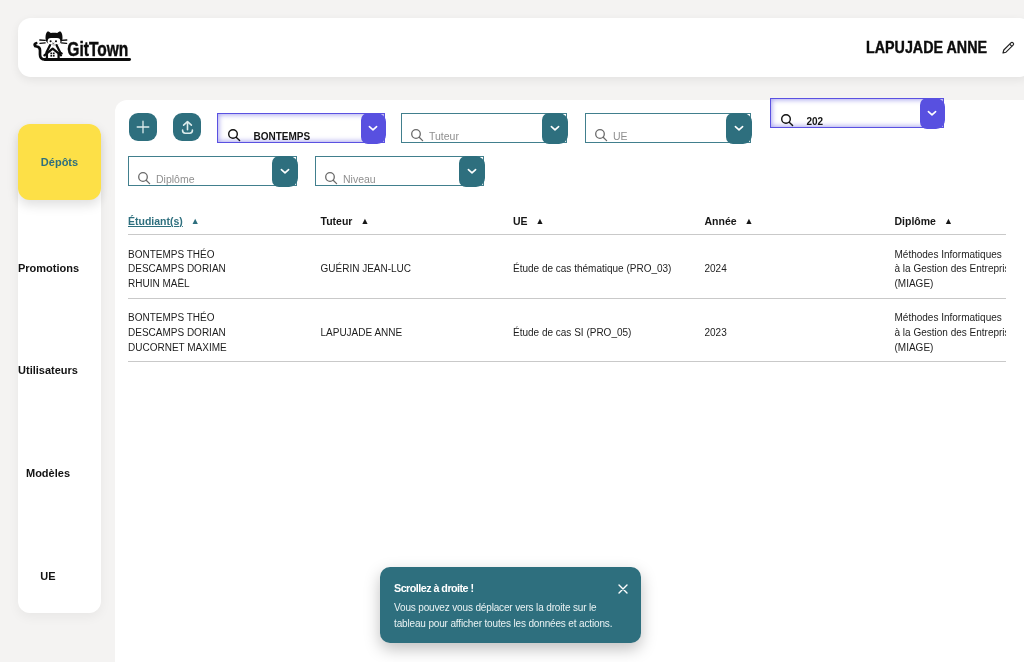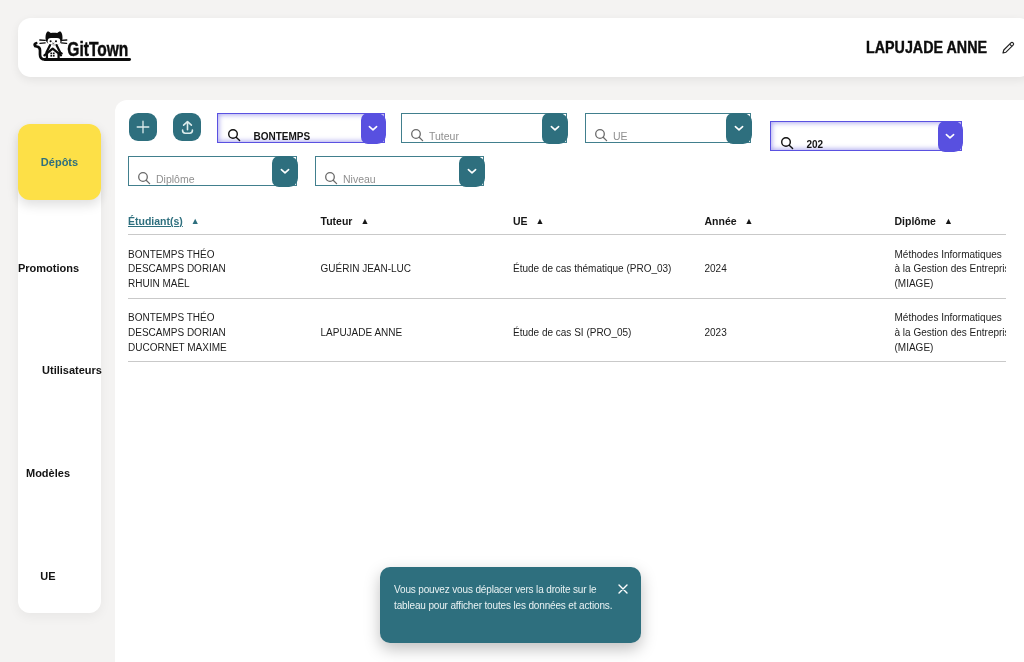--- a/index.html
+++ b/index.html
@@ -138,21 +138,21 @@
       <svg width="15" height="15" viewBox="0 0 15 15">
         <path d="M 2 13 L 2.8 10 L 9.9 2.9 A 1.55 1.55 0 0 1 12.1 5.1 L 5 12.2 L 2 13 Z" fill="none" stroke="#222" stroke-width="1.15" stroke-linejoin="round"></path>
         <line x1="8.7" y1="4.1" x2="10.9" y2="6.3" stroke="#222" stroke-width="1.15"></line>
       </svg>
     </div>
   </div>
 
   <div class="sidebar"></div>
   <div class="side-active">Dépôts</div>
   <div class="side-item" style="left:18px; top:262px;">Promotions</div>
-  <div class="side-item" style="left:18px; top:364px;margin-left:24px;">Utilisateurs</div>
+  <div class="side-item" style="left:18px; top:364px;">Utilisateurs</div>
   <div class="side-item" style="left:18px; top:467px;">Modèles</div>
   <div class="side-item" style="left:18px; top:570px;">UE</div>
 
   <div class="sqbtn" style="left:129px;">
     <svg width="16" height="16" viewBox="0 0 16 16">
       <path d="M8 2.2 V13.8 M2.2 8 H13.8" stroke="#ddecec" stroke-width="1.3" stroke-linecap="round"></path>
     </svg>
   </div>
   <div class="sqbtn" style="left:173px;">
     <svg width="17" height="17" viewBox="0 0 17 17">
@@ -191,21 +191,21 @@
       <circle cx="6" cy="6" r="4.3" fill="none" stroke="#6a6a6a" stroke-width="1.3"></circle>
       <line x1="9.2" y1="9.2" x2="12.6" y2="12.6" stroke="#6a6a6a" stroke-width="1.3" stroke-linecap="round"></line>
     </svg>
     <span class="txt">UE</span>
     <div class="chev">
       <svg width="10" height="7" viewBox="0 0 10 7">
         <path d="M1.4 1.6 L5 4.9 L8.6 1.6" fill="none" stroke="#fff" stroke-width="1.6" stroke-linecap="round" stroke-linejoin="round"></path>
       </svg>
     </div>
   </div>
-  <div class="field active" style="left:770px; top:121px; width:192px;">
+  <div class="field active" style="left:770px; top:98px; width:174px;">
     <svg class="mag" width="14" height="14" viewBox="0 0 14 14">
       <circle cx="6" cy="6" r="4.3" fill="none" stroke="#111" stroke-width="1.4"></circle>
       <line x1="9.2" y1="9.2" x2="12.6" y2="12.6" stroke="#111" stroke-width="1.4" stroke-linecap="round"></line>
     </svg>
     <span class="txt">202</span>
     <div class="chev">
       <svg width="10" height="7" viewBox="0 0 10 7">
         <path d="M1.4 1.6 L5 4.9 L8.6 1.6" fill="none" stroke="#fff" stroke-width="1.6" stroke-linecap="round" stroke-linejoin="round"></path>
       </svg>
     </div>
@@ -267,17 +267,18 @@
           <td>LAPUJADE ANNE</td>
           <td>Étude de cas SI (PRO_05)</td>
           <td>2023</td>
           <td>Méthodes Informatiques<br>à la Gestion des Entreprises<br>(MIAGE)</td>
         </tr>
       </tbody>
     </table>
   </div>
 
   <div class="toast">
+    <h4>Scrollez à droite !</h4>
     <p>Vous pouvez vous déplacer vers la droite sur le<br>tableau pour afficher toutes les données et actions.</p>
     <svg class="close" width="10" height="10" viewBox="0 0 10 10">
       <path d="M1 1 L9 9 M9 1 L1 9" stroke="#fff" stroke-width="1.4" stroke-linecap="round"></path>
     </svg>
   </div>
 
 </body></html>

